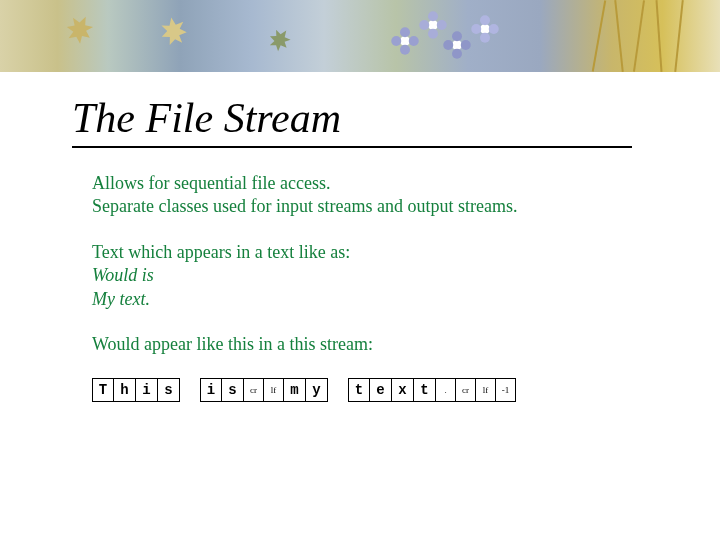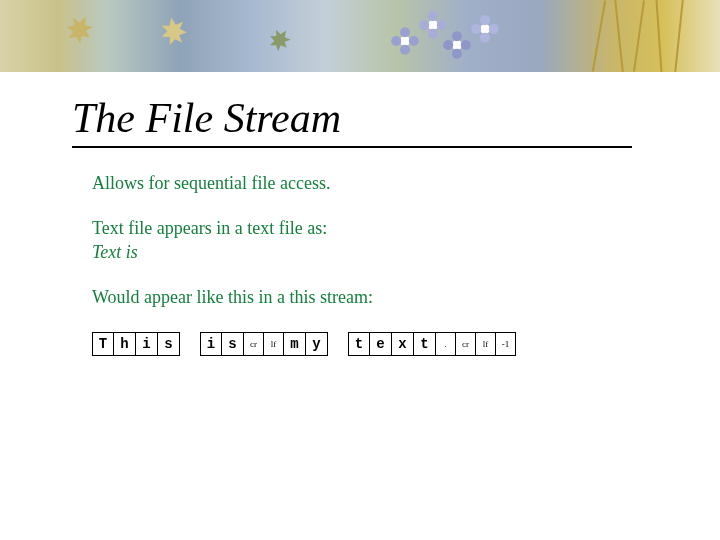--- a/index.html
+++ b/index.html
@@ -165,25 +165,27 @@
     <div class="grain-stem gs4"></div>
     <div class="grain-stem gs5"></div>
   </div>
 </div>
 
 <div class="content">
   <h1 class="title">The File Stream</h1>
 
   <div class="body-text para">
     <div>Allows for sequential file access.</div>
+    <div>Separate classes used for input streams and output streams.</div>
   </div>
 
   <div class="body-text para">
-    <div>Text file appears in a text file as:</div>
-    <div class="italic">Text is</div>
+    <div>Text which appears in a text like as:</div>
+    <div class="italic">Would is</div>
+    <div class="italic">My text.</div>
   </div>
 
   <div class="body-text para">
     <div>Would appear like this in a this stream:</div>
   </div>
 
   <div class="stream-row" id="stream-row">
       <div class="cell-group">
         <div class="cell">T</div>
         <div class="cell">h</div>

